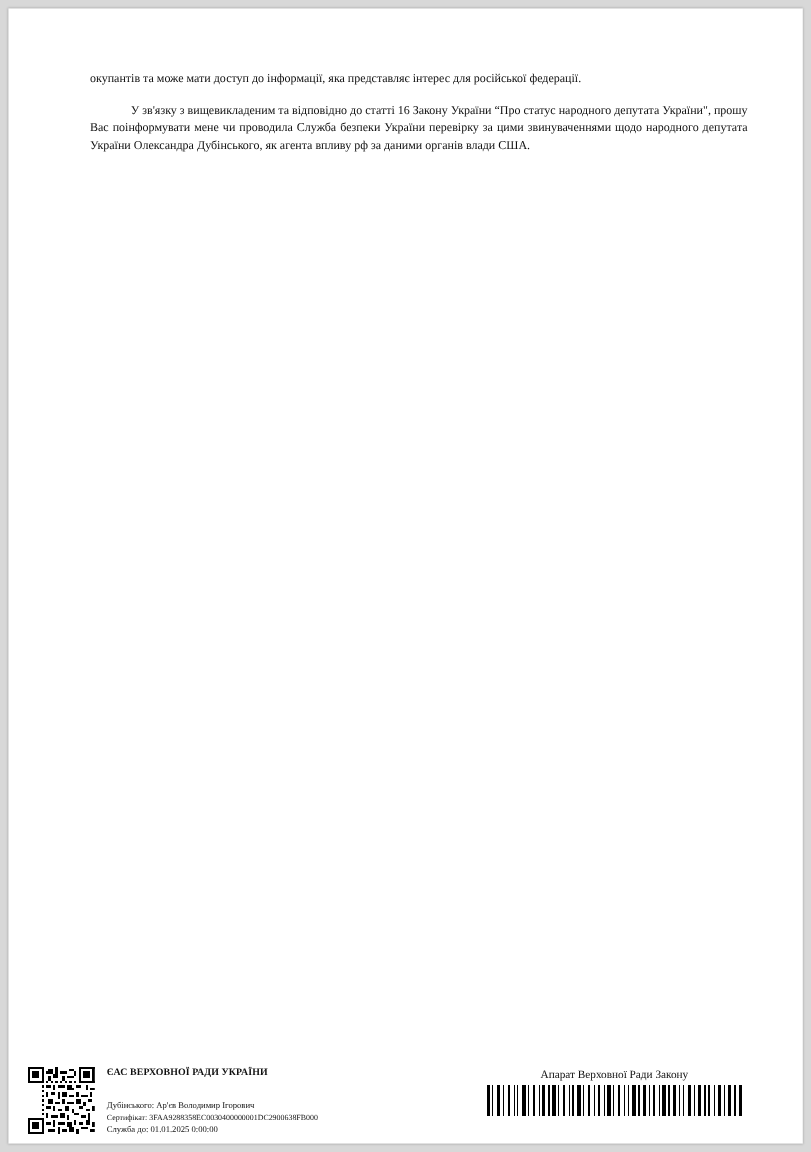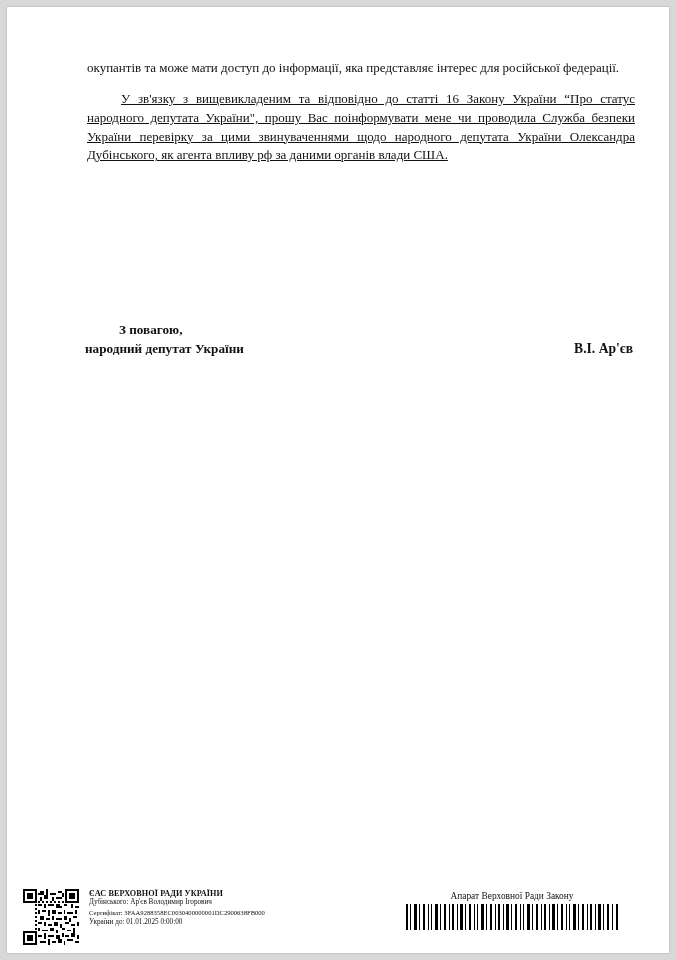--- a/index.html
+++ b/index.html
@@ -17,39 +17,38 @@
     position: absolute;
     left: 7px;
     top: 7px;
     width: 662px;
     height: 946px;
     background: #ffffff;
     box-shadow: 0 0 2px rgba(0,0,0,0.25);
   }
   .body-text {
     position: absolute;
-    left: 80px;
+    left: 68px;
     top: 52px;
     width: 548px;
-    font-size: 13px;
+    font-size: 10px;
     line-height: 1.45;
     color: #111;
     text-align: justify;
   }
   .para {
     margin: 0 0 0 0;
     text-align: justify;
     text-justify: inter-word;
   }
   .para + .para {
     margin-top: 12px;
   }
   .indent {
     text-indent: 34px;
-    text-decoration: underline;
   }
   .signature {
     position: absolute;
     left: 78px;
     top: 313px;
     width: 548px;
     font-size: 13.2px;
     line-height: 1.45;
     color: #111;
   }
@@ -90,21 +89,21 @@
     left: 82px;
     top: 10px;
     width: 260px;
     font-family: "Liberation Serif", serif;
     color: #111;
   }
   .sig-info .line1 {
     font-size: 8.2px;
     font-weight: bold;
     letter-spacing: 0.1px;
-    margin-bottom: 0;
+    margin-bottom: 19px;
   }
   .sig-info .line {
     font-size: 7.2px;
     margin-bottom: 2.5px;
     white-space: nowrap;
   }
   .sig-info .line .lbl { }
   .sig-info .serial {
     font-size: 6.6px;
   }
@@ -139,27 +138,20 @@
 </head>
 <body>
 
 <div class="page">
 
   <div class="body-text">
     <p class="para">окупантів та може мати доступ до інформації, яка представляє інтерес для російської федерації.</p>
     <p class="para indent">У зв'язку з вищевикладеним та відповідно до статті 16 Закону України “Про статус народного депутата України", прошу Вас поінформувати мене чи проводила Служба безпеки України перевірку за цими звинуваченнями щодо народного депутата України Олександра Дубінського, як агента впливу рф за даними органів влади США.</p>
   </div>
 
-  <div class="signature">
-    <div class="sig-left sig-indent">З повагою,</div>
-    <div class="sig-row">
-      <div class="sig-left">народний депутат України</div>
-      <div class="sig-name">В.І. Ар'єв</div>
-    </div>
-  </div>
 
   <div class="footer">
 
     <div class="qr">
       <svg width="56" height="56" viewBox="0 0 29 29" shape-rendering="crispEdges">
         <rect width="29" height="29" fill="#ffffff"></rect>
         <g fill="#000000">
 
           <rect x="0" y="0" width="7" height="1"></rect>
             <rect x="0" y="6" width="7" height="1"></rect>
@@ -265,21 +257,21 @@
       <div class="line1">ЄАС ВЕРХОВНОЇ РАДИ УКРАЇНИ</div>
       <div class="line">
         <span class="lbl">Дубінського:</span>
         <span>Ар'єв Володимир Ігорович</span>
       </div>
       <div class="line serial">
         <span class="lbl">Сертифікат:</span>
         <span>3FAA9288358EC0030400000001DC2900638FB000</span>
       </div>
       <div class="line">
-        <span class="lbl">України до:</span>
+        <span class="lbl">Служба до:</span>
         <span>01.01.2025 0:00:00</span>
       </div>
     </div>
 
     <div class="right-block">
       <div class="r1">Апарат Верховної Ради Закону</div>
       <svg class="barcode" viewBox="0 0 220 26" shape-rendering="crispEdges">
         <rect x="0" y="0" width="220" height="26" fill="#ffffff"></rect>
         <g fill="#000000">
           <rect x="4" y="0" width="2" height="26"></rect>

